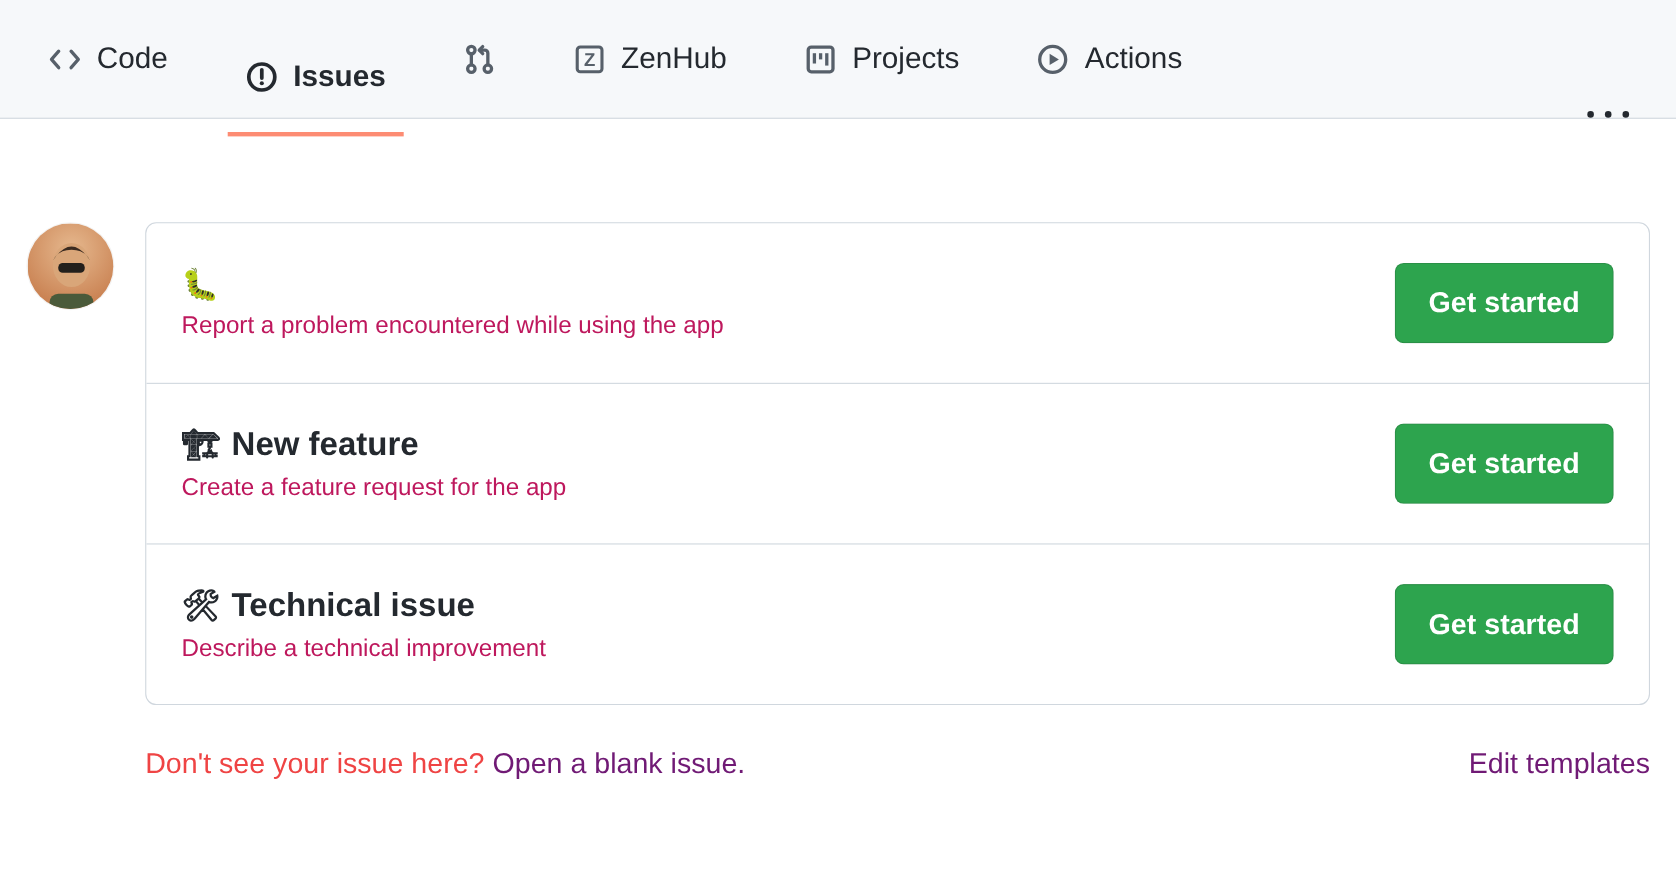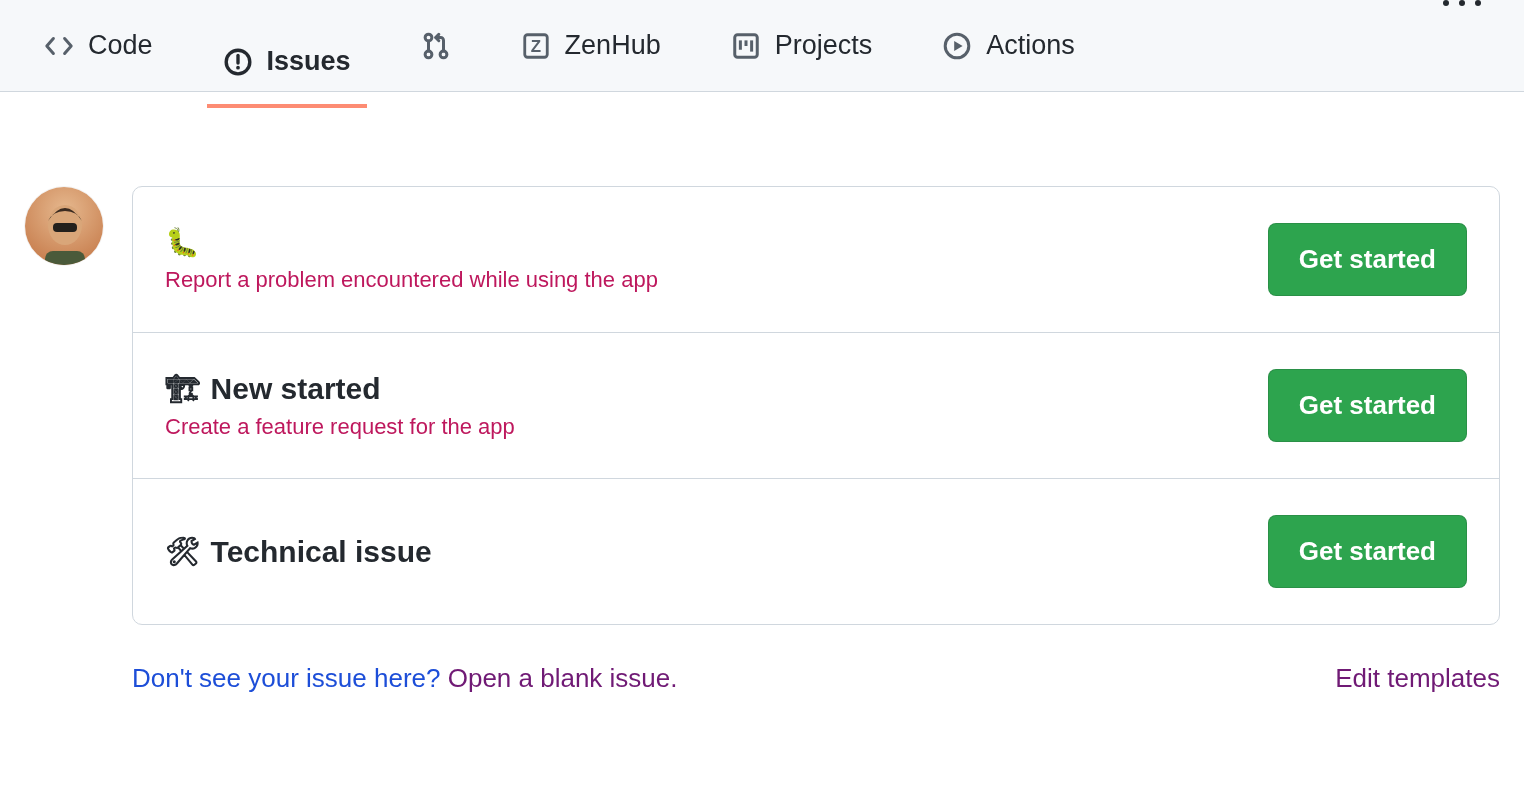--- a/index.html
+++ b/index.html
@@ -6,23 +6,23 @@
   body {
     font-family: -apple-system, BlinkMacSystemFont, "Segoe UI", Helvetica, Arial, sans-serif;
     background: #ffffff;
     color: #24292f;
     width: 1524px;
   }
   .topbar {
     background: #f6f8fa;
     border-bottom: 1px solid #d0d7de;
     display: flex;
-    align-items: flex-start;
+    align-items: flex-end;
     padding: 0 28px;
-    height: 92px;
+    height: 108px;
     position: relative;
   }
   .tabs {
     display: flex;
     align-items: center;
     gap: 38px;
     flex: 1;
     height: 100%;
   }
   .tab {
@@ -107,21 +107,21 @@
     cursor: pointer;
     white-space: nowrap;
   }
   .footer {
     display: flex;
     justify-content: space-between;
     align-items: center;
     margin-top: 38px;
     font-size: 26px;
   }
-  .footer .prompt { color: #1d4ed8; }
+  .footer .prompt { color: #ef4444; }
   .link { color: #701a75; cursor: pointer; }
   svg { display: block; }
 </style>
 </head>
 <body>
 
 <div class="topbar">
   <div class="tabs">
 
     <div class="tab">
@@ -225,33 +225,34 @@
           </div>
           <div class="template-desc">Report a problem encountered while using the app</div>
         </div>
         <button class="get-started">Get started</button>
       </div>
 
       <div class="template-row">
         <div class="template-info">
           <div class="template-title">
             <span class="template-emoji">🏗</span>
-            <span>New started</span>
+            <span>New feature</span>
           </div>
           <div class="template-desc">Create a feature request for the app</div>
         </div>
         <button class="get-started">Get started</button>
       </div>
 
       <div class="template-row">
         <div class="template-info">
           <div class="template-title">
             <span class="template-emoji">🛠</span>
             <span>Technical issue</span>
           </div>
+          <div class="template-desc">Describe a technical improvement</div>
         </div>
         <button class="get-started">Get started</button>
       </div>
 
     </div>
 
     <div class="footer">
       <div>
         <span class="prompt">Don't see your issue here? </span><span class="link">Open a blank issue.</span>
       </div>

